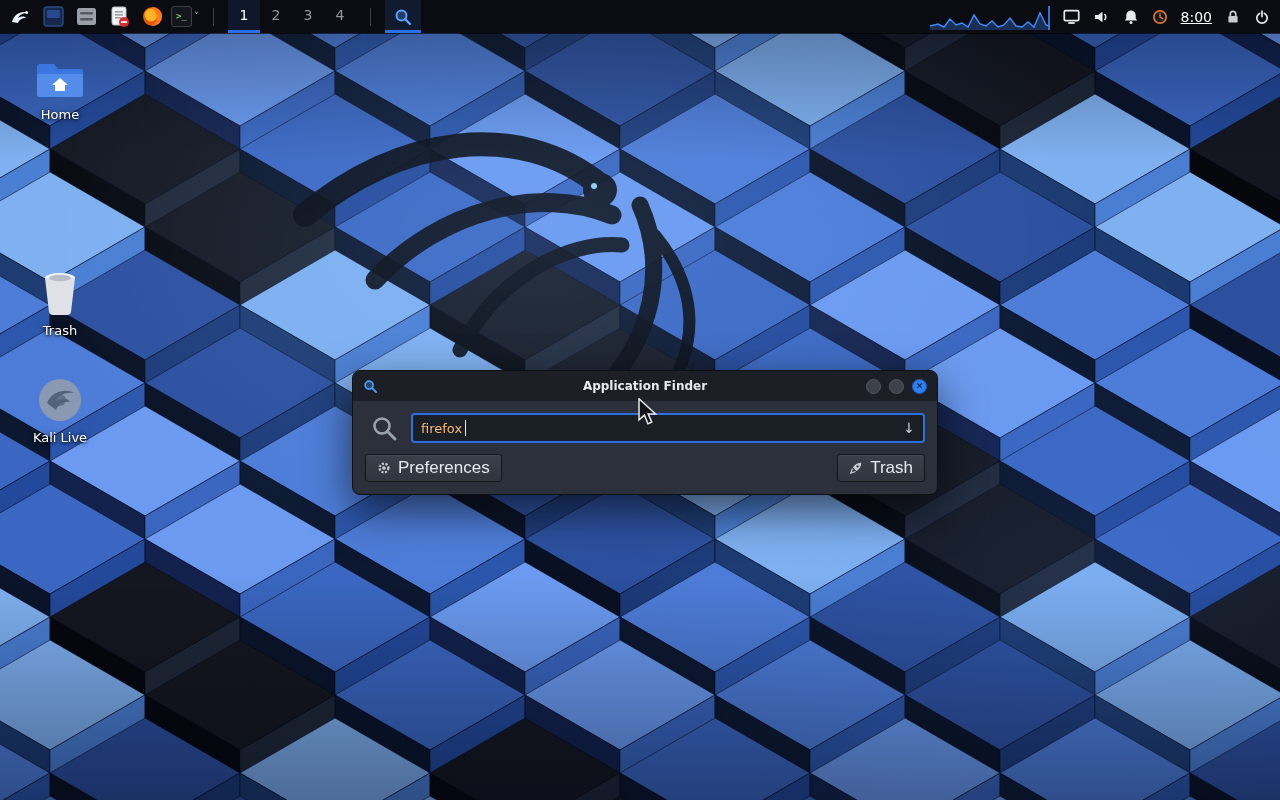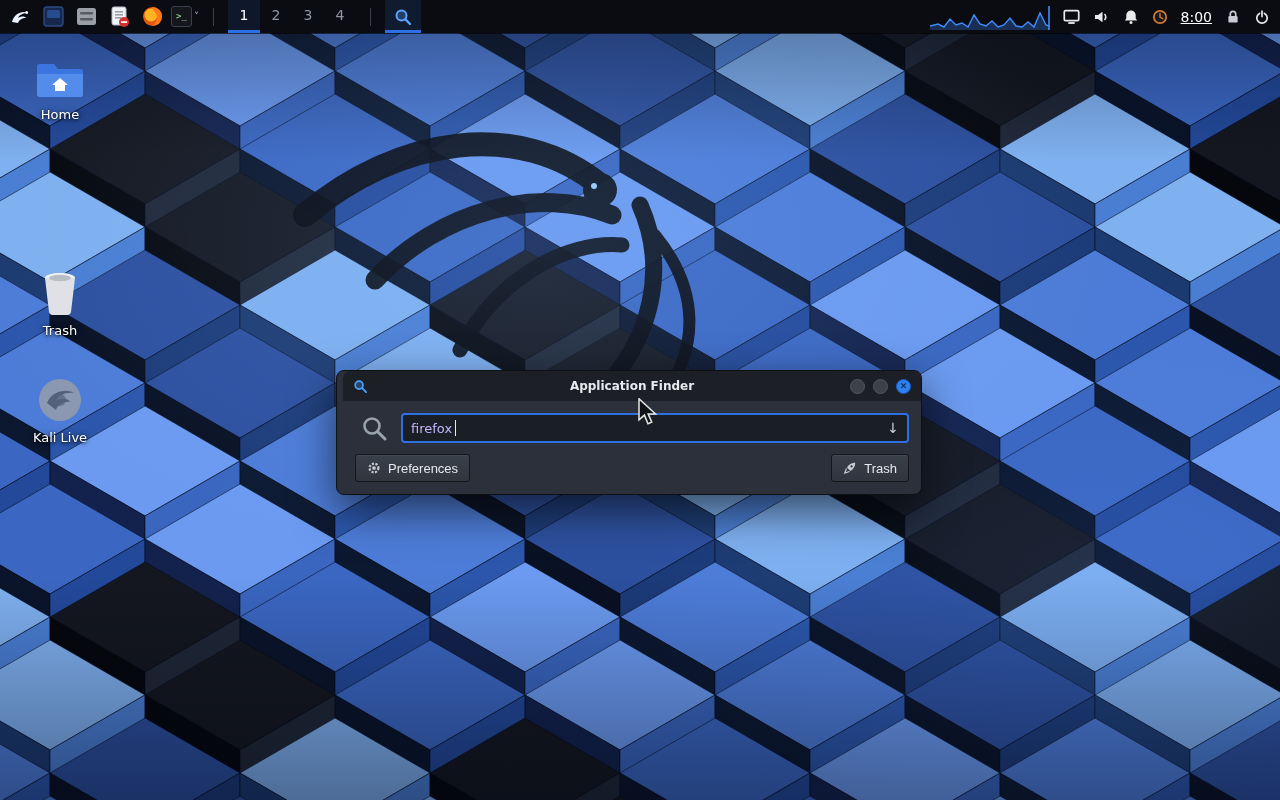--- a/index.html
+++ b/index.html
@@ -35,44 +35,44 @@
   .caret-down { color:#aab0ba; font-size:10px; }
   .net-graph { display:block; }
 
   
   .desk-icon { position:absolute; left:12px; width:96px; display:flex; flex-direction:column;
     align-items:center; gap:7px; z-index:5; cursor:default; }
   .desk-icon .lbl { color:#fff; font-size:13px; text-align:center;
     text-shadow:0 1px 3px rgba(0,0,0,.95), 0 0 6px rgba(0,0,0,.55); }
 
   
-  .finder { position:absolute; left:336px; top:370px; width:586px; z-index:20;
+  .finder { position:absolute; left:352px; top:370px; width:586px; z-index:20;
     border-radius:8px; background:#2b303a; border:1px solid #0e1014;
-    box-shadow:0 16px 44px rgba(0,0,0,.6);padding-left:6px; }
+    box-shadow:0 16px 44px rgba(0,0,0,.6); }
   .titlebar { position:relative; height:30px; background:#1c1f26; border-radius:8px 8px 0 0;
     display:flex; align-items:center; padding:0 10px; }
   .tb-title { position:absolute; left:0; right:0; text-align:center; font-size:12px;
     font-weight:bold; color:#e8eaed; pointer-events:none; }
   .tb-btns { margin-left:auto; display:flex; gap:8px; z-index:2; }
   .tb-circle { width:15px; height:15px; border-radius:50%; background:#3c414a;
     border:1px solid #51565f; }
   .tb-close { width:15px; height:15px; border-radius:50%; background:#2e7ff0; border:1px solid #1a5ec0;
     color:#0d1b33; font-size:9px; font-weight:bold; line-height:13px; text-align:center; }
   .f-body { padding:12px; }
   .search-row { display:flex; align-items:center; gap:13px; margin-bottom:11px; }
   .input-box { flex:1; height:30px; background:#1a1e25; border:2px solid #2f6fe4; border-radius:4px;
     display:flex; align-items:center; padding:0 8px; }
-  .input-text { color:#c4b5fd; font-size:13px; }
+  .input-text { color:#fdba74; font-size:13px; }
   .caret { width:1px; height:16px; background:#e8eaed; margin-left:3px; animation:blink 1s steps(1) infinite; }
   @keyframes blink { 50% { opacity:0; } }
   .dd-arrow { margin-left:auto; color:#cfd4db; font-size:14px; }
   .btn-row { display:flex; justify-content:space-between; }
   .f-btn { display:inline-flex; align-items:center; gap:7px; height:28px; padding:0 11px;
     background:linear-gradient(#3a404a,#30353e); border:1px solid #14161b; border-radius:3px;
-    color:#e6e9ed; font-size:13px; box-shadow:inset 0 1px 0 rgba(255,255,255,.05); }
+    color:#e6e9ed; font-size:17px; box-shadow:inset 0 1px 0 rgba(255,255,255,.05); }
 
   
   .cursor { position:absolute; left:637px; top:398px; z-index:40; pointer-events:none; }
 </style>
 </head>
 <body>
 
 <main class="desktop">
 
   <svg id="bg-svg" width="1280" height="800" viewBox="0 0 1280 800">

